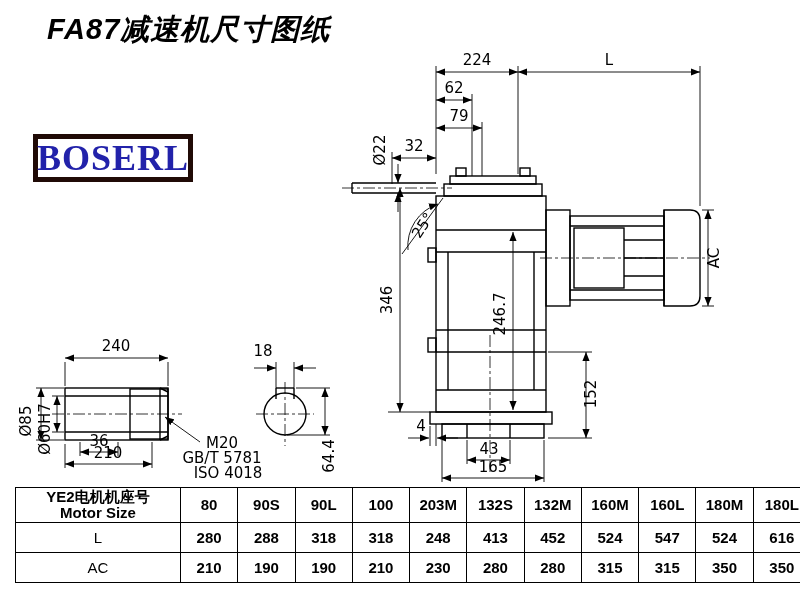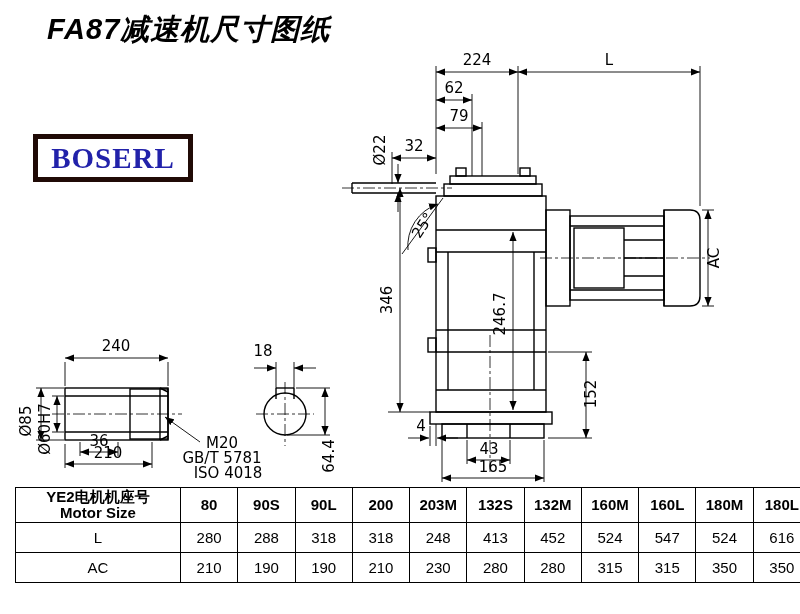--- a/index.html
+++ b/index.html
@@ -11,38 +11,38 @@
   .title {
     position:absolute; left:47px; top:10px; margin:0;
     font-size:29px; font-weight:bold; letter-spacing:1px; color:#000;font-style:italic;
   }
   .logo {
     position:absolute; left:33px; top:134px; width:150px; height:38px;
     border:5px solid #200a06; background:#fff;
     display:flex; align-items:center; justify-content:center;
   }
   .logo span {
-    font-family:"Liberation Serif", serif; font-size:29px; font-weight:bold;
+    font-family:"Liberation Serif", serif; font-size:36px; font-weight:bold;
     color:#2222aa; letter-spacing:1px;
   }
   svg.drawing { position:absolute; left:0; top:0; }
   .obj   { stroke:#000; stroke-width:1.4; fill:none; }
   .ext   { stroke:#000; stroke-width:0.9; fill:none; }
   .dimln { stroke:#000; stroke-width:0.9; fill:none; }
   .cl    { stroke:#000; stroke-width:0.8; fill:none; stroke-dasharray:12 3 3 3; }
   .dt    { font:15px "DejaVu Sans", sans-serif; fill:#000; text-anchor:middle; }
 
   table.size-table {
     position:absolute; left:15px; top:487px; width:796px;
     border-collapse:collapse; table-layout:fixed;
     font-size:15px; background:#fff;
   }
   .size-table th, .size-table td {
     border:1px solid #000; text-align:center; vertical-align:middle;
-    padding:0; height:29px; font-weight:normal;
+    padding:0; height:29px; font-weight:bold;
   }
   .size-table .head { font-weight:bold; height:34px; line-height:1.1; }
   .size-table .row-label { font-weight:normal; }
 </style>
 </head>
 <body>
 
 <h1 class="title">FA87减速机尺寸图纸</h1>
 
 <div class="logo">
@@ -245,21 +245,21 @@
   </colgroup>
   <tbody id="size-table-body">
       <tr>
         <th class="head">
           <div>YE2电机机座号</div>
           <div>Motor Size</div>
         </th>
         <th class="head">80</th>
         <th class="head">90S</th>
         <th class="head">90L</th>
-        <th class="head">200</th>
+        <th class="head">100</th>
         <th class="head">203M</th>
         <th class="head">132S</th>
         <th class="head">132M</th>
         <th class="head">160M</th>
         <th class="head">160L</th>
         <th class="head">180M</th>
         <th class="head">180L</th>
       </tr>
       <tr>
         <th class="row-label">L</th>

